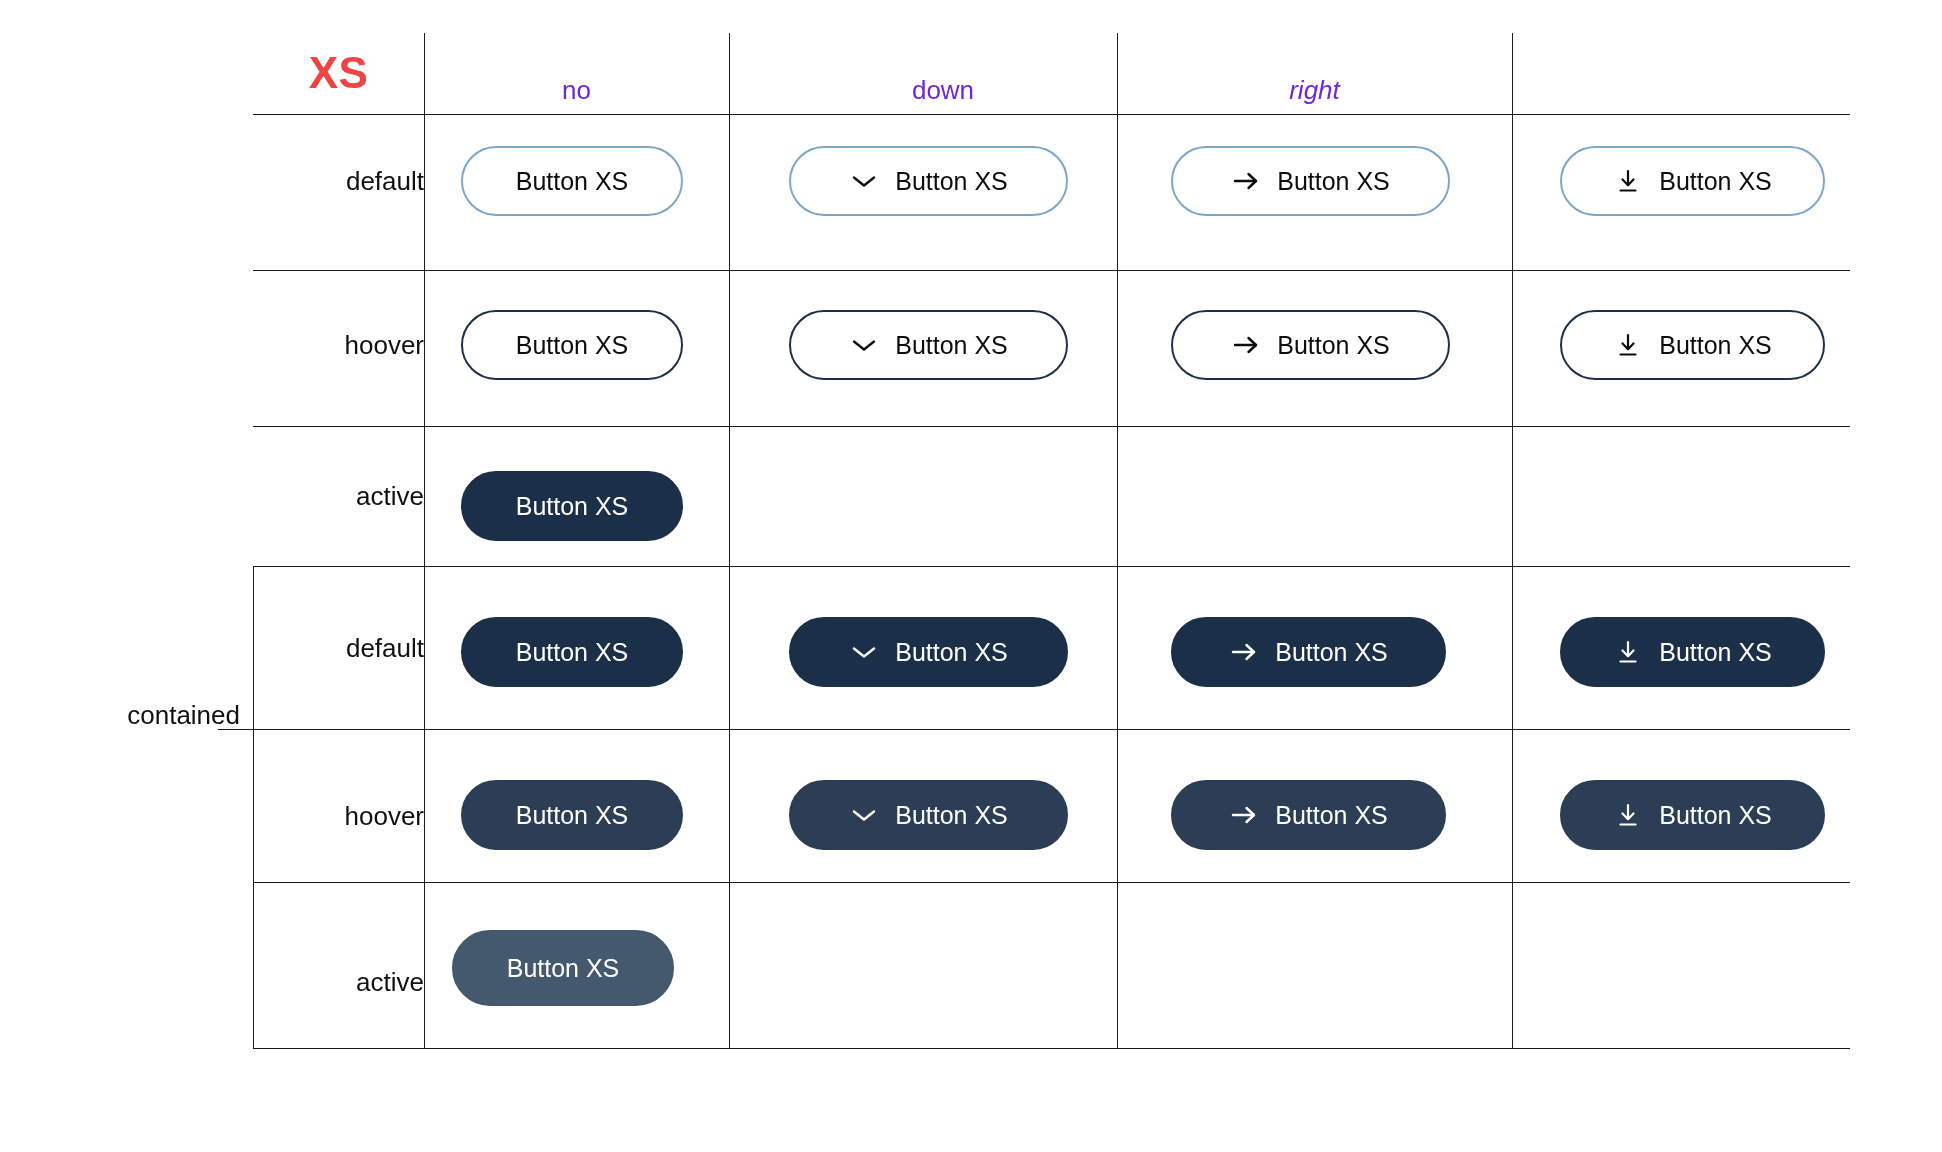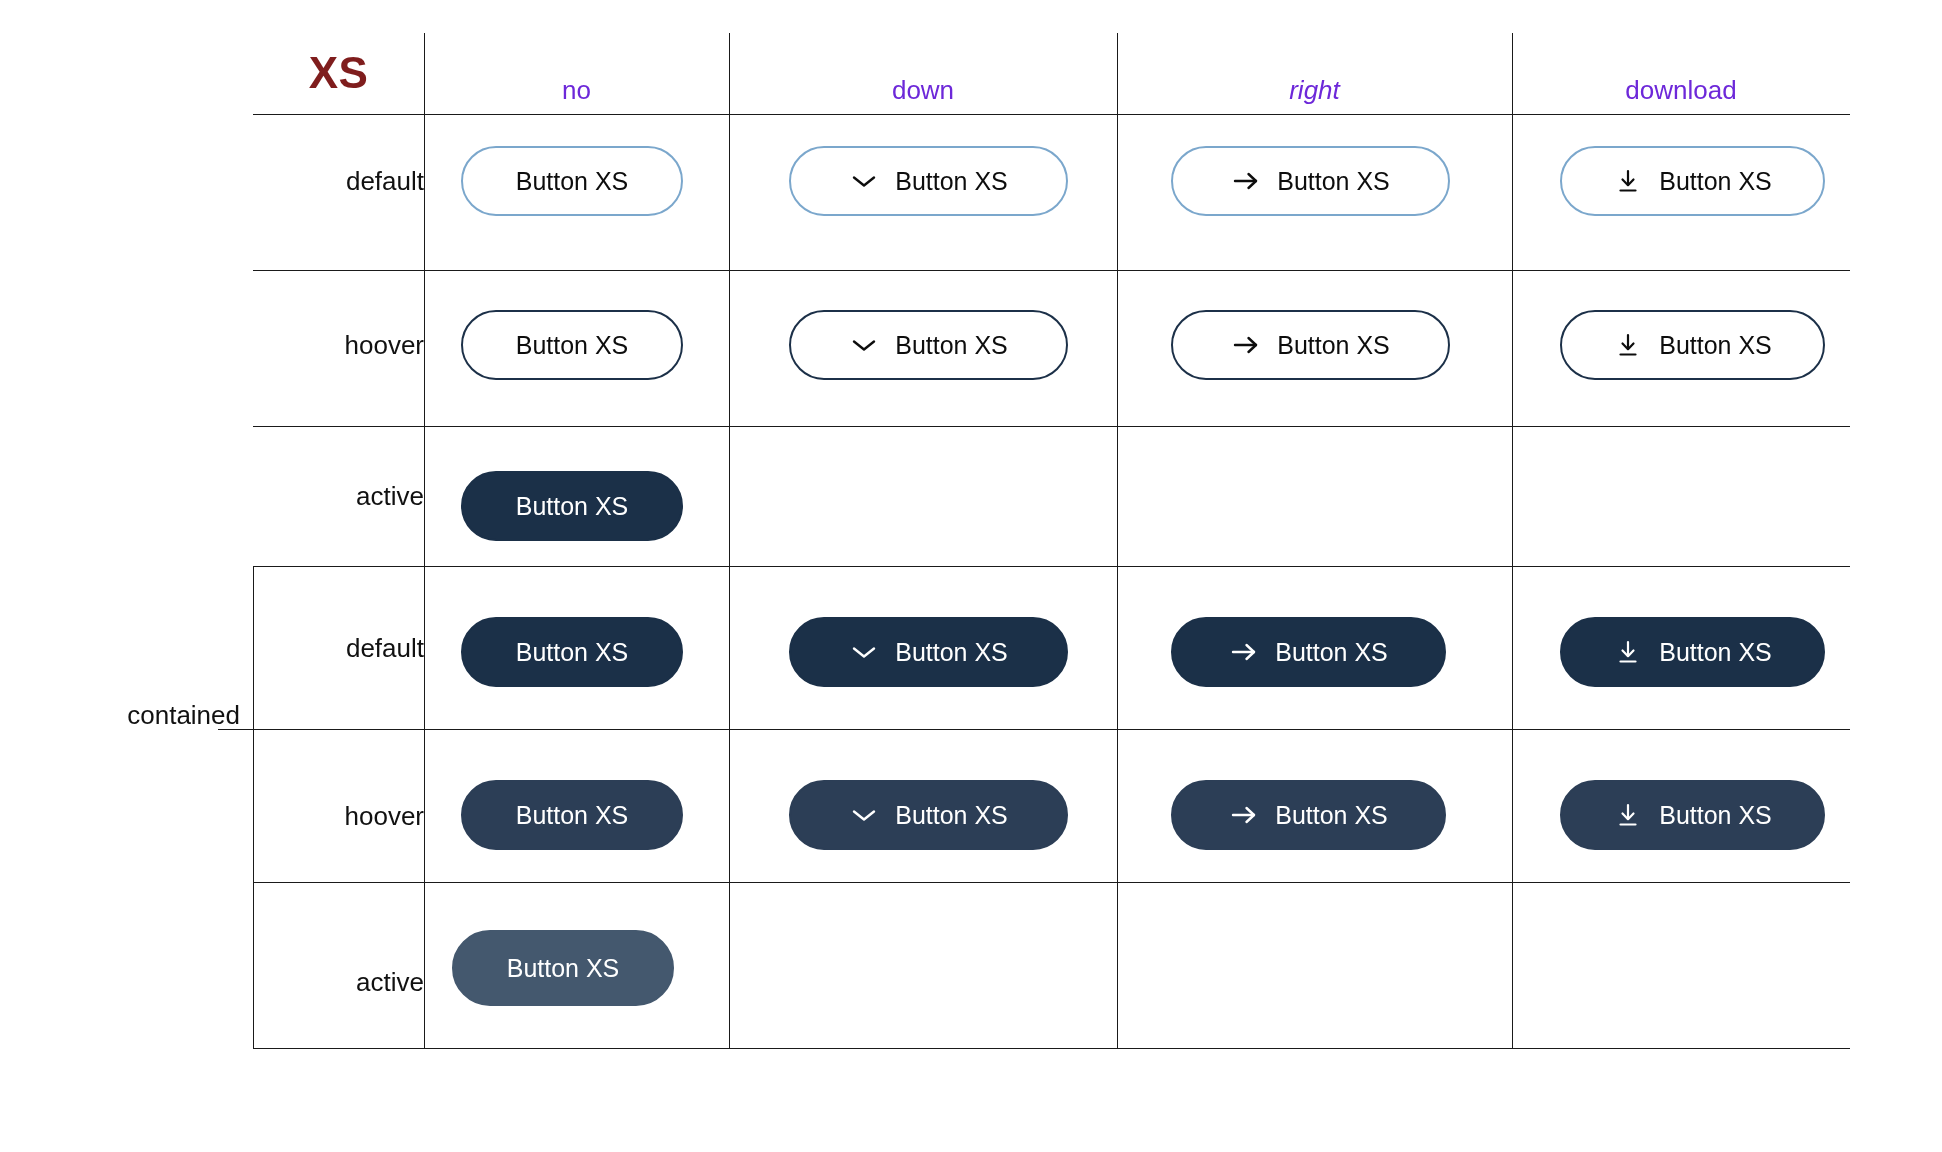--- a/index.html
+++ b/index.html
@@ -32,21 +32,21 @@
     width: 0;
     border-left: 1.5px solid #1a1a1a;
   }
 
   
   .title-xs {
     position: absolute;
     font-size: 44px;
     font-weight: 700;
     letter-spacing: 0.5px;
-    color: #7f1d1d;
+    color: #ef4444;
     text-align: center;
   }
   .col-head {
     position: absolute;
     font-size: 26px;
     font-weight: 400;
     color: #6d28d9;
     text-align: center;
   }
   .row-head {
@@ -135,23 +135,22 @@
 
   <div class="vline" style="left:253px; top:566px; height:483px;"></div>
   <div class="vline" style="left:424px; top:33px; height:1016px;"></div>
   <div class="vline" style="left:729px; top:33px; height:1016px;"></div>
   <div class="vline" style="left:1117px; top:33px; height:1016px;"></div>
   <div class="vline" style="left:1512px; top:33px; height:1016px;"></div>
 
   <div class="title-xs" style="left:253px; top:48px; width:171px;">XS</div>
 
   <div class="col-head" style="left:424px; top:75px; width:305px;">no</div>
-  <div class="col-head" style="left:729px; top:75px; width:388px;">down</div>
+  <div class="col-head" style="left:729px; top:75px; width:388px;padding-left:20px;">down</div>
   <div class="col-head" style="left:1117px; top:75px; width:395px;font-style:italic;">right</div>
-  <div class="col-head" style="left:1512px; top:75px; width:338px;">download</div>
 
   <div class="row-head" style="left:253px; top:166px; width:171px;">default</div>
   <div class="row-head" style="left:253px; top:330px; width:171px;">hoover</div>
   <div class="row-head" style="left:253px; top:481px; width:171px;">active</div>
 
   <div class="row-head" style="left:253px; top:633px; width:171px;">default</div>
   <div class="row-head" style="left:253px; top:801px; width:171px;">hoover</div>
   <div class="row-head" style="left:253px; top:967px; width:171px;">active</div>
 
   <div class="group-label" style="left:0px; top:700px; width:198px;padding-left:42px;">contained</div>

